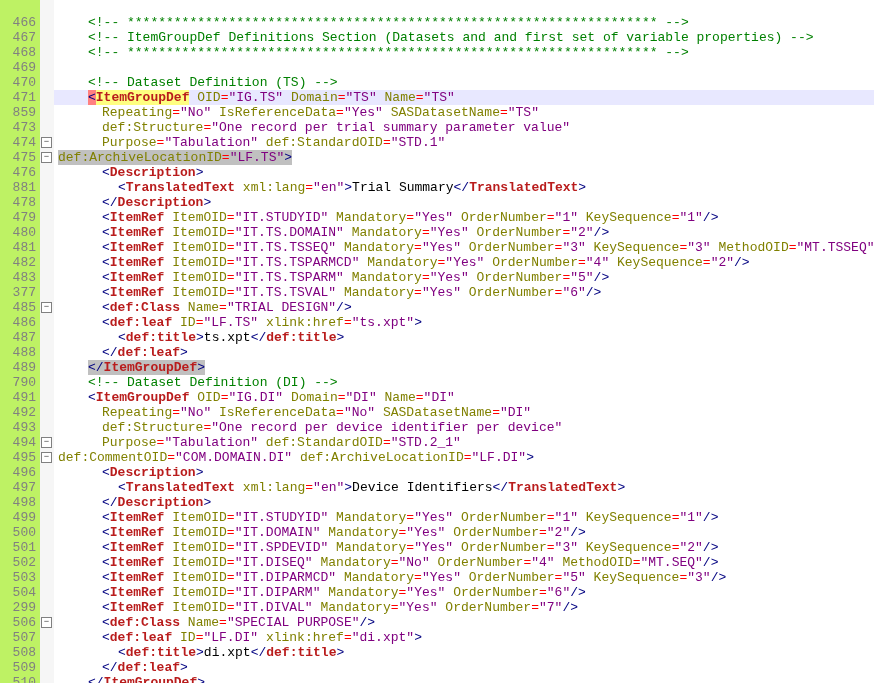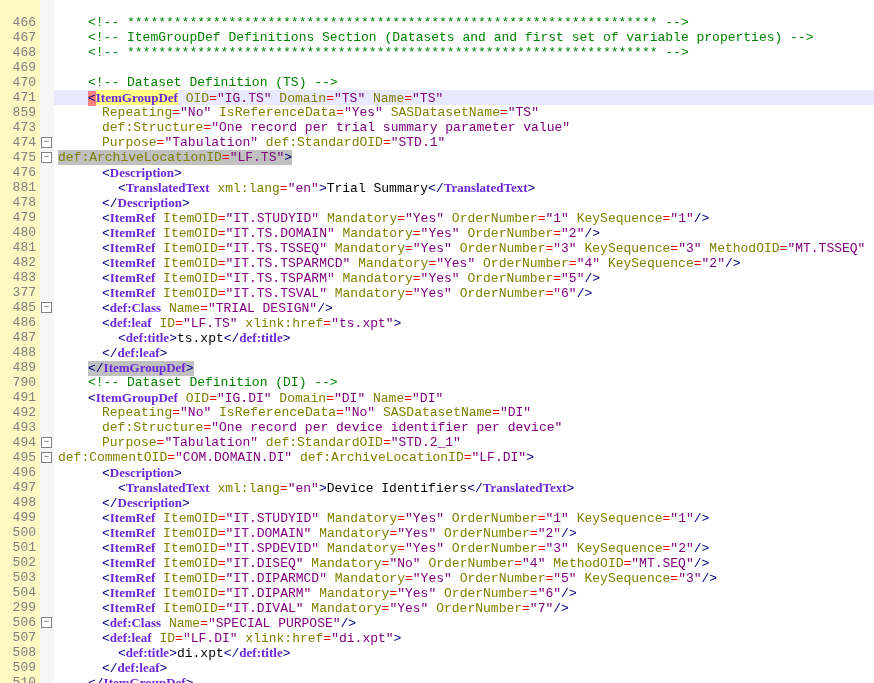--- a/index.html
+++ b/index.html
@@ -10,21 +10,21 @@
     font-size: 13px;
     line-height: 15px;
     overflow: hidden;
   }
   .editor {
     display: flex;
     width: 874px;
     height: 683px;
   }
   .gutter {
-    background: #fef9c3;
+    background: #bef264;
     color: #808080;
     text-align: right;
     padding: 0 4px 0 6px;
     user-select: none;
     flex: 0 0 auto;
     width: 30px;
   }
   .gutter .ln {
     height: 15px;
   }
@@ -58,21 +58,21 @@
   }
   .hl-line {
     background: #e8e8ff;
   }
   .sel {
     background: #c0c0c0;
     color: #000;
   }
   .cmt   { color: #008000; }
   .pun   { color: #000080; } 
-  .tag   { color: #6d28d9; font-weight: bold; font-family: Liberation Serif, serif; }
+  .tag   { color: #b91c1c; font-weight: bold; }
   .attr  { color: #808000; } 
   .eq    { color: #ff0000; }
   .str   { color: #800080; }
   .txt   { color: #000000; font-weight: normal; }
   .caret-tag { background: #ffff80; }
 
   .i1 { padding-left: 34px; }
   .i2 { padding-left: 48px; }
   .i3 { padding-left: 64px; }
 </style>

